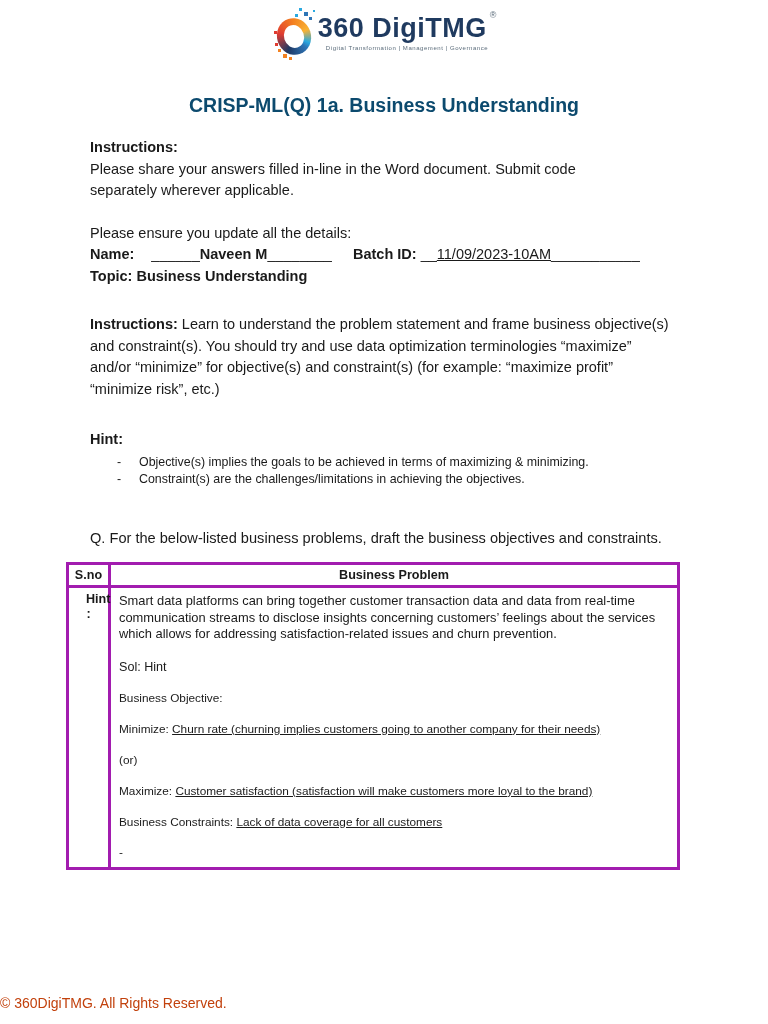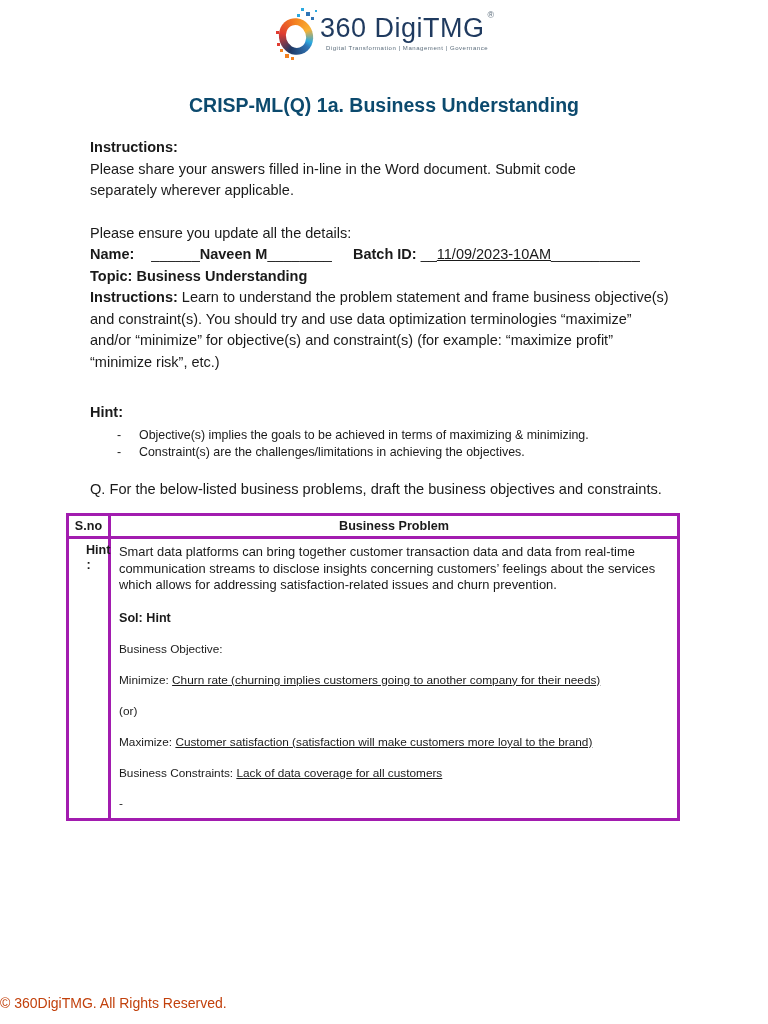--- a/index.html
+++ b/index.html
@@ -17,53 +17,53 @@
   .ring{
     position:absolute;left:5px;top:11px;width:34px;height:37px;border-radius:50%;
     background:conic-gradient(from 150deg,#2e75b6 0deg,#1f3864 70deg,#e03c31 150deg,#f4811f 225deg,#f9b233 290deg,#2aa9e0 340deg,#2e75b6 360deg);
     transform:rotate(-18deg);
   }
   .ring::after{content:"";position:absolute;inset:7px;background:#fff;border-radius:50%}
   .dot{position:absolute;display:block}
   .c-blue{background:#2e75b6}.c-lblue{background:#2aa9e0}.c-orange{background:#f4811f}.c-red{background:#e03c31}
   .logo-text{padding-top:8px}
   .brand-line{display:flex;align-items:flex-start;line-height:1}
-  .brand{font-size:27px;font-weight:normal;color:#1f3a5f;letter-spacing:0.5px}
+  .brand{font-size:27px;font-weight:bold;color:#1f3a5f;letter-spacing:0.5px}
   .rmark{font-size:9px;color:#5a6b7a;margin-left:3px;margin-top:-4px}
   .tagline{font-size:6px;color:#5a6b7a;letter-spacing:0.55px;margin-top:3px;text-align:center;white-space:nowrap}
 
   
   .title{font-size:19.5px;font-weight:bold;text-align:center;margin-top:33px;color:#0c4a6e}
   .content{padding:0 98px 0 90px;font-size:14.5px;line-height:21.5px}
   .b{font-weight:bold}
   .mt-head{margin-top:20px}
   .blankline{height:21px}
   .underline{text-decoration:underline}
 
   .fillline{white-space:nowrap}
   .fillline .gap{margin-left:17px}
 
-  .task-instr{max-width:613px}
+  .task-instr{margin-top:27px;max-width:613px}
 
   .hint-head{margin-top:29px}
   .hint-list{font-size:12.4px;line-height:17px;margin-top:3px}
   .hint-item{display:flex;margin-left:27px}
   .hint-item .marker{width:22px;flex:0 0 auto}
 
-  .question{margin-top:18px;font-size:14.6px}
+  .question{margin-top:40px;font-size:14.6px}
 
   
   table{border-collapse:collapse;margin:13px 0 0 66px;width:614px;table-layout:fixed}
   th,td{border:3px solid #a21caf;vertical-align:top}
   .col-sno{width:42px}
   th{font-size:12.6px;font-weight:bold;text-align:center;padding:3px 2px}
   td.sno-cell{font-size:12.6px;font-weight:bold;text-align:center;padding:4px 17px;line-height:15px}
   td.problem-cell{padding:5px 4px 8px 8px;height:281px}
   .problem-text{font-size:12.9px;line-height:16.6px;margin-bottom:17px}
-  .sol-head{font-size:12.6px;font-weight:bold;margin-bottom:17px}
+  .sol-head{font-size:12.6px;font-weight:normal;margin-bottom:17px}
   .sub-line{font-size:11.8px;line-height:15px;margin-bottom:16px}
   .dash-line{font-size:11.8px;line-height:13px}
 
   
   .footer{position:absolute;left:0;bottom:13px;width:100%;text-align:left;
           font-size:14px;color:#c2410c}
 </style>
 </head>
 <body>
 

